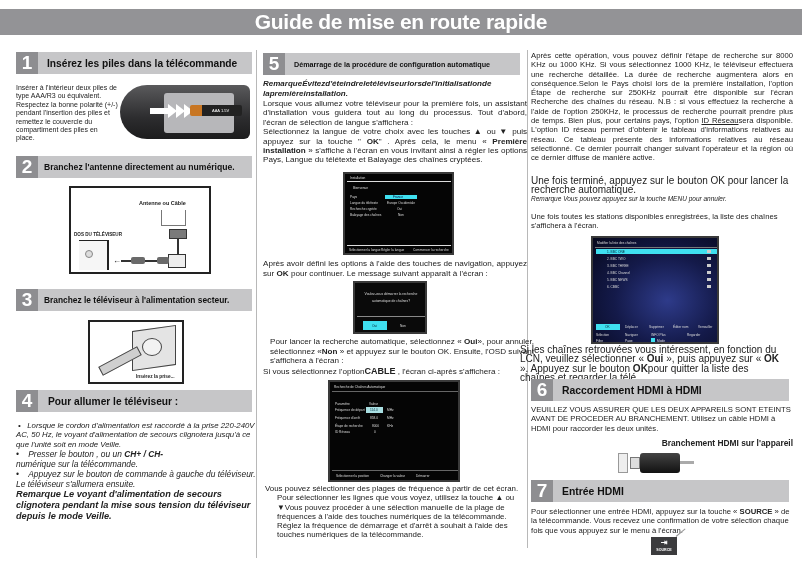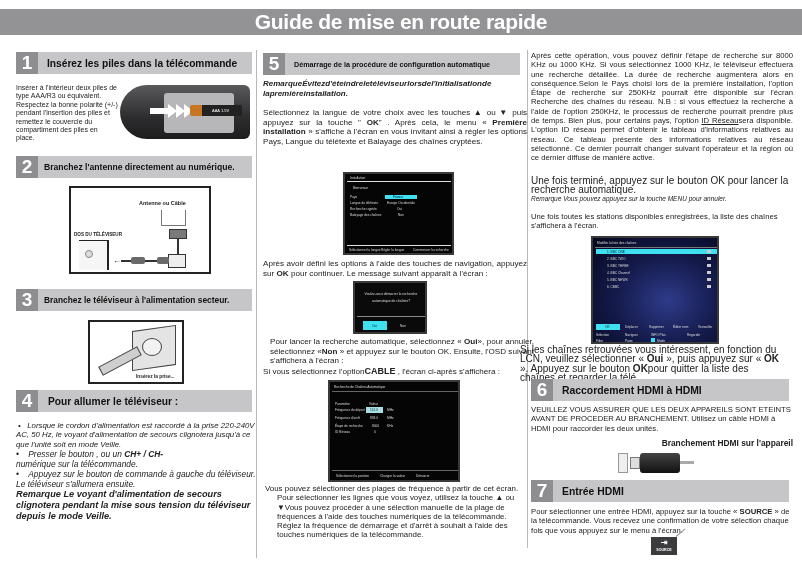--- a/index.html
+++ b/index.html
@@ -131,21 +131,21 @@
 </div>
 
 <div class="sec-head" style="left:263px;top:53px;width:257px;">
   <div class="sec-num">5</div>
   <div class="sec-title" style="font-size:7.2px;padding-left:9px;">Démarrage de la procédure de configuration automatique</div>
 </div>
 
 <div class="txt i b" style="left:263px;top:79px;width:262px;font-size:8px;line-height:9.8px;">RemarqueÉvitezd'éteindreletéléviseurlorsdel'initialisationde lapremièreinstallation.</div>
 
 <div class="txt just" style="left:263px;top:99px;width:264px;font-size:8.1px;line-height:9.4px;">
-  <br>
+  <span>Lorsque vous allumez votre téléviseur pour la première fois, un assistant d'installation vous guidera tout au long du processus. Tout d'abord, l'écran de sélection de langue s'affichera :</span><br>
   <span>Sélectionnez la langue de votre choix avec les touches </span><span>▲</span><span> ou </span><span>▼</span><span> puis appuyez sur la touche " </span><span class="b">OK</span><span>" . Après cela, le menu « </span><span class="b">Première installation</span><span> » s'affiche à l'écran en vous invitant ainsi à régler les options Pays, Langue du télétexte et Balayage des chaînes cryptées.</span>
 </div>
 
 <div class="img tv" style="left:343px;top:172px;width:111px;height:83px;">
   <div class="tv-t" style="left:5px;top:2px;">Installation</div>
   <div class="tv-line" style="left:2px;top:7px;width:104px;"></div>
   <div class="tv-t" style="left:8px;top:12px;">Bienvenue</div>
   <div class="tv-hl" style="left:40px;top:21px;width:32px;height:4px;"></div>
   <div class="tv-t" style="left:5px;top:21px;">Pays</div>
   <div class="tv-t" style="left:48px;top:21px;color:#003;">France</div>

